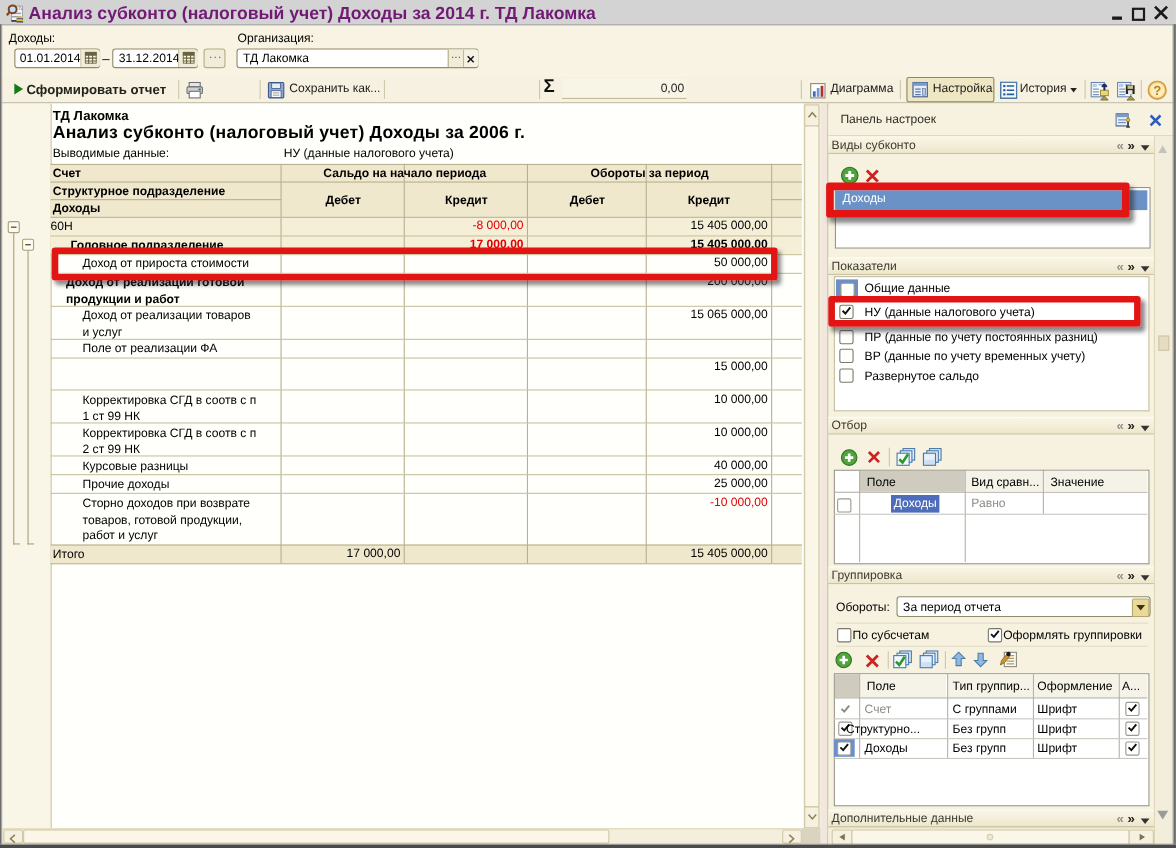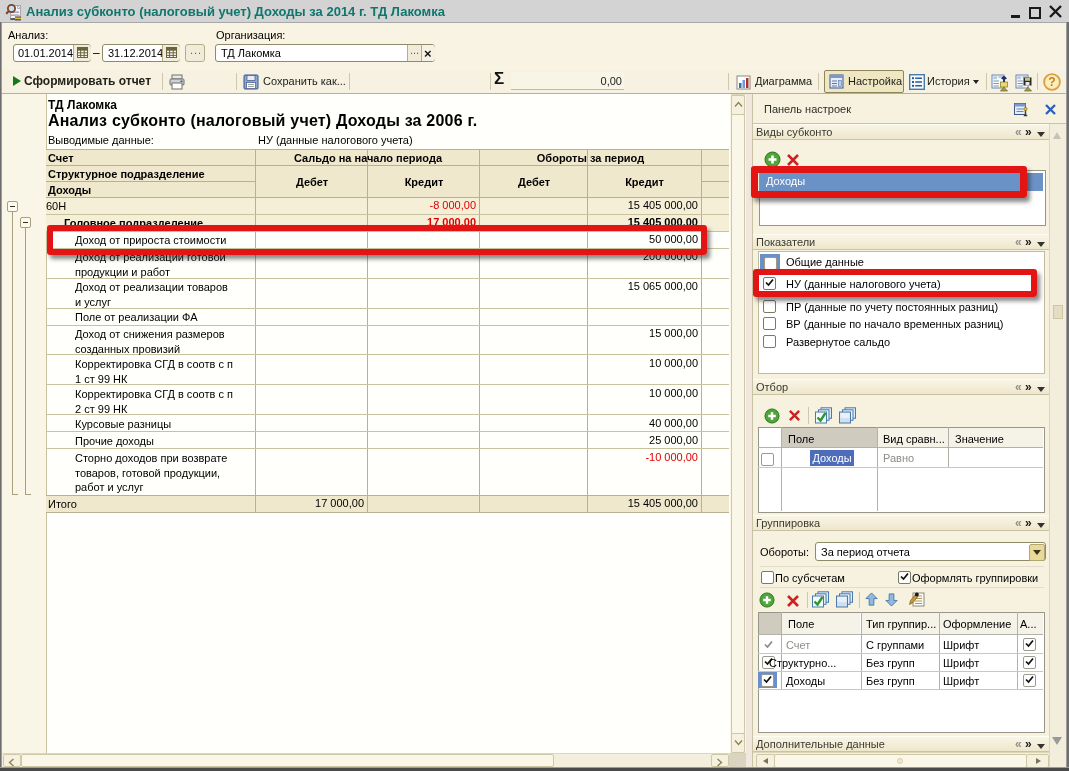--- a/index.html
+++ b/index.html
@@ -4,21 +4,21 @@
 html,body{margin:0;padding:0;}
 body{width:1069px;height:771px;overflow:hidden;background:#d6d6d6;font-family:"Liberation Sans",sans-serif;}
 #win{position:absolute;left:0;top:0;width:1069px;height:771px;background:#f8f3e2;overflow:hidden;}
 .abs{position:absolute;}
 .t11{font-size:11px;color:#000;}
 .t11b{font-size:11px;font-weight:bold;color:#000;}
 .red{color:#e00000 !important;}
 .gray{color:#8d8d85 !important;}
 
 #titlebar{position:absolute;left:0;top:0;width:1069px;height:22px;background:#d3d3d3;border-bottom:1px solid #a8a8a8;}
-#titletext{position:absolute;left:26px;top:4px;font-size:13px;font-weight:bold;color:#0f766e;}
+#titletext{position:absolute;left:26px;top:4px;font-size:16px;font-weight:bold;color:#701a75;}
 
 .wb{position:absolute;background:#8e8e8e;}
 
 .fld{position:absolute;background:#fff;border:1px solid #8f8a68;border-radius:3px;height:16px;}
 .btnface{background:#f1ecd9;}
 .sep{position:absolute;width:1px;background:#cdc7ab;}
 
 #toolbar{position:absolute;left:2px;top:70px;width:1065px;height:23px;background:#f6f1e0;border-bottom:1px solid #b6b099;}
 .tbtxt{position:absolute;top:5px;font-size:11px;color:#1d1d18;}
 
@@ -60,21 +60,21 @@
   <line x1="4.6" y1="9.2" x2="2.2" y2="11.8" stroke="#7c4422" stroke-width="2"></line>
  </svg>
  <div id="titletext">Анализ субконто (налоговый учет) Доходы за 2014 г. ТД Лакомка</div>
  <div class="abs" style="left:1011px;top:15px;width:9px;height:3px;background:#1a1a1a;"></div>
  <div class="abs" style="left:1029px;top:7px;width:8px;height:8px;border:2px solid #1a1a1a;"></div>
  <svg class="abs" style="left:1049px;top:5px" width="13" height="13" viewBox="0 0 13 13">
   <path d="M1 1 L12 12 M12 1 L1 12" stroke="#1a1a1a" stroke-width="2.4"></path>
  </svg>
 </div>
 
-<div class="abs t11" style="left:8px;top:29px;">Анализ:</div>
+<div class="abs t11" style="left:8px;top:29px;">Доходы:</div>
 <div class="abs t11" style="left:216px;top:29px;">Организация:</div>
 <div class="fld" style="left:13px;top:44px;width:76px;">
   <div class="abs t11" style="left:4px;top:2px;">01.01.2014</div>
   <div class="abs btnface" style="left:59px;top:0;width:17px;height:16px;border-left:1px solid #b4ad85;border-radius:0 3px 3px 0;">
    <svg class="abs" style="left:3px;top:2px" width="11" height="11" viewBox="0 0 11 11">
           <rect x="0.5" y="0.5" width="10" height="10" fill="#fbf8ec" stroke="#6a6340"></rect>
           <path d="M0 3.2 H11 M3.6 3 V11 M7.2 3 V11 M0 5.8 H11 M0 8.4 H11" stroke="#6a6340" stroke-width="1"></path>
           <rect x="0" y="0" width="11" height="3" fill="#6a6340"></rect>
         </svg>
   </div>
@@ -227,26 +227,25 @@
  <div class="cell t11b" style="left:586px;top:81px;width:113px;text-align:center;">Кредит</div>
 
  <div class="cell" style="left:44px;top:105px;">60Н</div>
  <div class="num red" style="left:366px;top:105px;width:108px;">-8 000,00</div>
  <div class="num" style="left:586px;top:105px;width:110px;">15 405 000,00</div>
  <div class="cell t11b" style="left:62px;top:122px;">Головное подразделение</div>
  <div class="num red t11b" style="left:366px;top:122px;width:108px;">17 000,00</div>
  <div class="num t11b" style="left:586px;top:122px;width:110px;">15 405 000,00</div>
  <div class="cell" style="left:73px;top:139px;">Доход от прироста стоимости</div>
  <div class="num" style="left:586px;top:139px;width:110px;">50 000,00</div>
- <div class="cell" style="left:73px;top:156px;">Доход от реализации готовой<br>продукции и работ</div>
+ <div class="cell" style="left:58px;top:156px;font-weight:bold;">Доход от реализации готовой<br>продукции и работ</div>
  <div class="num" style="left:586px;top:156px;width:110px;">200 000,00</div>
  <div class="cell" style="left:73px;top:186px;">Доход от реализации товаров<br>и услуг</div>
  <div class="num" style="left:586px;top:186px;width:110px;">15 065 000,00</div>
  <div class="cell" style="left:73px;top:216px;">Поле от реализации ФА</div>
- <div class="cell" style="left:73px;top:233px;">Доход от снижения размеров<br>созданных провизий</div>
  <div class="num" style="left:586px;top:233px;width:110px;">15 000,00</div>
  <div class="cell" style="left:73px;top:263px;">Корректировка СГД в соотв с п<br>1 ст 99 НК</div>
  <div class="num" style="left:586px;top:263px;width:110px;">10 000,00</div>
  <div class="cell" style="left:73px;top:293px;">Корректировка СГД в соотв с п<br>2 ст 99 НК</div>
  <div class="num" style="left:586px;top:293px;width:110px;">10 000,00</div>
  <div class="cell" style="left:73px;top:323px;">Курсовые разницы</div>
  <div class="num" style="left:586px;top:323px;width:110px;">40 000,00</div>
  <div class="cell" style="left:73px;top:340px;">Прочие доходы</div>
  <div class="num" style="left:586px;top:340px;width:110px;">25 000,00</div>
  <div class="cell" style="left:73px;top:357px;">Сторно доходов при возврате<br>товаров, готовой продукции,<br>работ и услуг</div>
@@ -361,21 +360,21 @@
  <div class="cb" style="left:10.5px;top:163px;border-color:#a09a78;"></div>
  <div class="abs t11" style="left:33px;top:162px;">Общие данные</div>
  <div class="cb" style="left:10px;top:183px;"></div>
  <svg class="abs" style="left:11px;top:183px" width="11" height="11" viewBox="0 0 11 11">
         <path d="M2 5.5 L4.5 8 L9 2.5" stroke="#111" stroke-width="1.7" fill="none"></path>
       </svg>
  <div class="abs t11" style="left:33px;top:184px;">НУ (данные налогового учета)</div>
  <div class="cb" style="left:10px;top:206px;"></div>
  <div class="abs t11" style="left:33px;top:207px;">ПР (данные по учету постоянных разниц)</div>
  <div class="cb" style="left:10px;top:223px;"></div>
- <div class="abs t11" style="left:33px;top:224px;">ВР (данные по начало временных разниц)</div>
+ <div class="abs t11" style="left:33px;top:224px;">ВР (данные по учету временных учету)</div>
  <div class="cb" style="left:10px;top:241px;"></div>
  <div class="abs t11" style="left:33px;top:242px;">Развернутое сальдо</div>
 
  <svg class="abs" style="left:11px;top:314px" width="16" height="16" viewBox="0 0 17 17">
   <circle cx="8.5" cy="8.5" r="7.5" fill="#4ea53a" stroke="#2e7020"></circle>
   <path d="M8.5 4.5 V12.5 M4.5 8.5 H12.5" stroke="#fff" stroke-width="2.6"></path>
  </svg>
  <svg class="abs" style="left:35px;top:315px" width="13" height="13" viewBox="0 0 14 14">
   <path d="M2 2 L12 12 M12 2 L2 12" stroke="#cc2222" stroke-width="2.6"></path>
  </svg>

